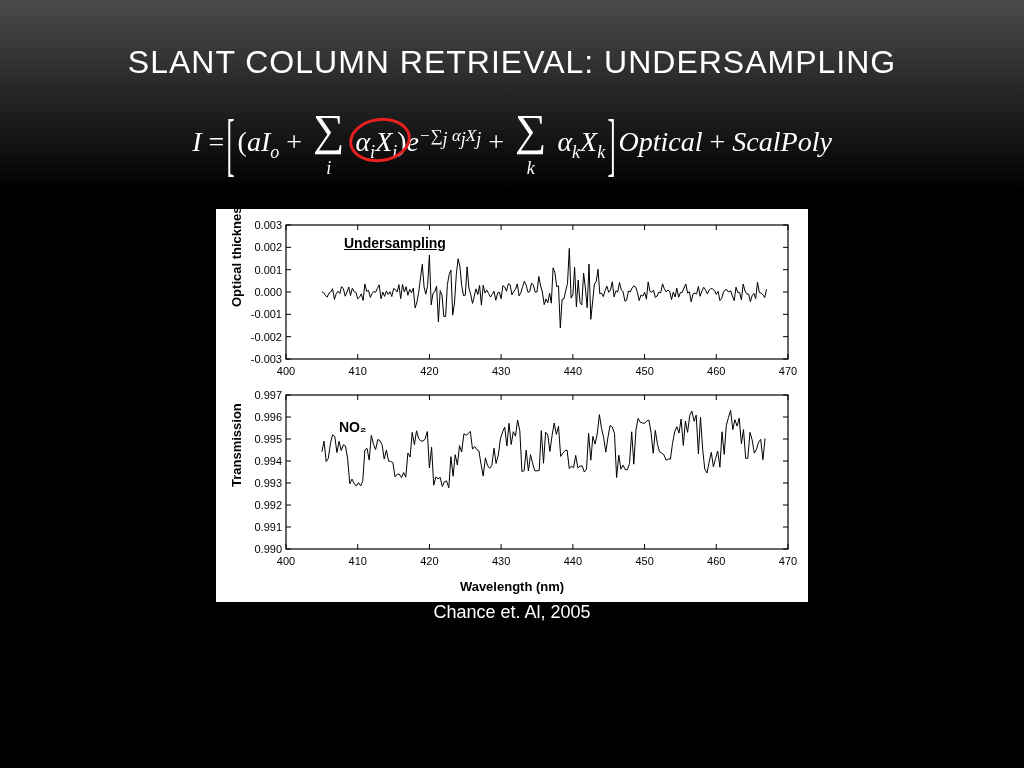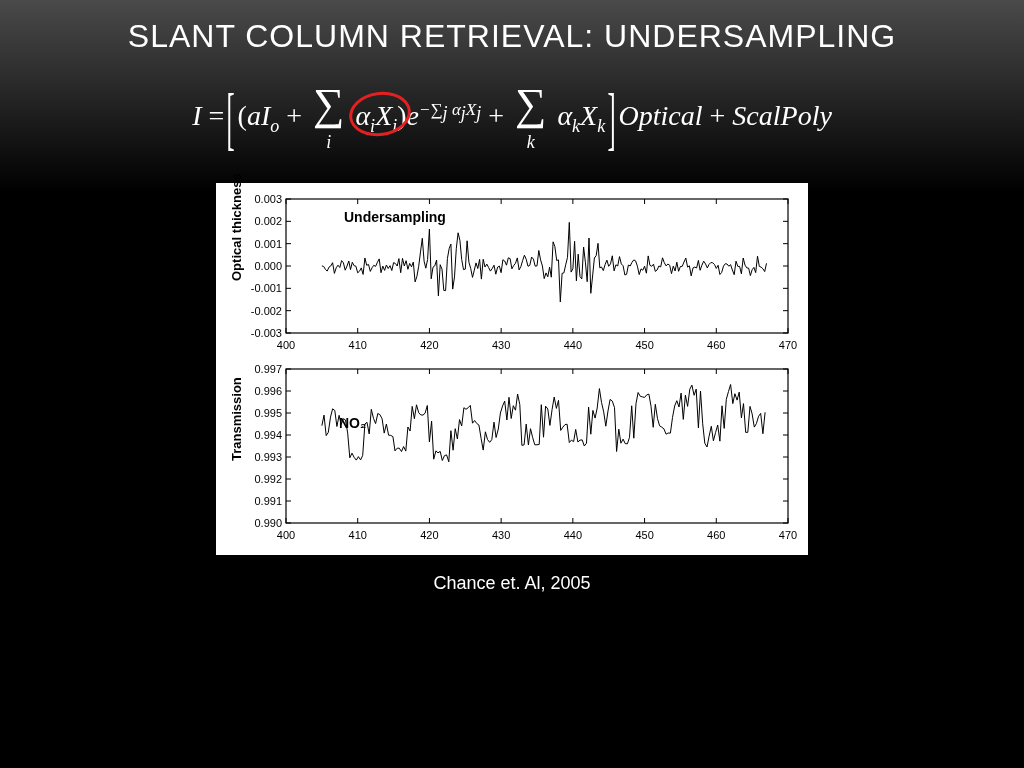--- a/index.html
+++ b/index.html
@@ -9,21 +9,21 @@
     height: 768px;
     background: linear-gradient(to bottom, #4a4a4a 0%, #000000 25%, #000000 100%);
     font-family: Arial, sans-serif;
     color: white;
     overflow: hidden;
   }
   .title {
     text-align: center;
     font-size: 32px;
     letter-spacing: 1px;
-    padding-top: 18px;
+    padding-top: 44px;
     font-weight: normal;
   }
   .equation {
     text-align: center;
     font-family: Liberation Serif, serif;
     font-style: italic;
     font-size: 28px;
     padding: 30px 20px 20px 20px;
     white-space: nowrap;
     position: relative;
@@ -101,21 +101,20 @@
     font: bold 13px Arial;
     padding: 2px 0 4px 0;
   }
   .plot-title {
     position: absolute;
     font: bold 14px Arial;
   }
   .citation {
     text-align: center;
     font-size: 18px;
-    padding-top: 18px;
   }
 </style>
 </head>
 <body>
 
 <div class="title">SLANT COLUMN RETRIEVAL: UNDERSAMPLING</div>
 
 <div class="equation">
   <span>I</span>
   <span style="font-style:normal"> = </span>
@@ -129,21 +128,21 @@
   <span>α</span><sub>k</sub><span>X</span><sub>k</sub>
   <span class="rbracket">]</span>
   <span>Optical</span>
   <span style="font-style:normal"> + </span>
   <span>ScalPoly</span>
 </div>
 
 <div class="charts">
   <div class="panel">
     <div class="ylabel" style="left:12px;top:90px">Optical thickness</div>
-    <div class="plot-title" style="left: 120px; top: 18px;">Undersampling</div>
+    <div class="plot-title" style="left: 120px; top: 18px; text-decoration: underline;">Undersampling</div>
     <svg id="svg0" width="576" height="170">
         <rect x="62" y="8" width="502" height="134" fill="none" stroke="black" stroke-width="1.2"></rect>
         <line x1="62" y1="142" x2="67" y2="142" stroke="black"></line>
         <line x1="564" y1="142" x2="559" y2="142" stroke="black"></line>
         <text x="58" y="146" text-anchor="end" font-size="11">-0.003</text>
         <line x1="62" y1="119.66666666666667" x2="67" y2="119.66666666666667" stroke="black"></line>
         <line x1="564" y1="119.66666666666667" x2="559" y2="119.66666666666667" stroke="black"></line>
         <text x="58" y="123.66666666666667" text-anchor="end" font-size="11">-0.002</text>
         <line x1="62" y1="97.33333333333334" x2="67" y2="97.33333333333334" stroke="black"></line>
         <line x1="564" y1="97.33333333333334" x2="559" y2="97.33333333333334" stroke="black"></line>
@@ -182,21 +181,21 @@
         <line x1="492.2857142857143" y1="8" x2="492.2857142857143" y2="13" stroke="black"></line>
         <text x="492.2857142857143" y="158" text-anchor="middle" font-size="11">460</text>
         <line x1="564" y1="142" x2="564" y2="137" stroke="black"></line>
         <line x1="564" y1="8" x2="564" y2="13" stroke="black"></line>
         <text x="564" y="158" text-anchor="middle" font-size="11">470</text>
         <path d="M97.9 74.8 L99.7 75.5 L101.4 78.3 L103.2 80.1 L105.0 76.1 L106.8 74.9 L108.6 71.7 L110.4 82.4 L112.2 76.8 L114.0 74.2 L115.8 76.5 L117.6 69.6 L119.4 71.8 L121.2 79.2 L123.0 75.0 L124.8 70.0 L126.5 78.6 L128.3 71.3 L130.1 74.7 L131.9 75.2 L133.7 81.8 L135.5 80.2 L137.3 76.9 L139.1 83.4 L140.9 67.0 L142.7 74.3 L144.5 73.4 L146.3 80.4 L148.1 76.7 L149.8 74.3 L151.6 75.4 L153.4 71.3 L155.2 67.9 L157.0 81.7 L158.8 75.1 L160.6 79.4 L162.4 74.0 L164.2 77.5 L166.0 74.7 L167.8 79.5 L169.6 71.6 L171.4 72.5 L173.2 75.0 L174.9 67.6 L176.7 81.7 L178.5 67.4 L180.3 75.0 L182.1 69.7 L183.9 78.3 L185.7 72.4 L187.5 75.8 L189.3 71.1 L191.1 90.9 L192.9 85.4 L194.7 75.3 L196.5 60.9 L198.3 47.3 L200.1 70.2 L201.8 77.2 L203.6 68.5 L205.4 38.0 L207.2 87.8 L209.0 76.2 L210.8 74.8 L212.6 69.0 L214.4 104.9 L216.2 73.7 L218.0 78.2 L219.8 99.4 L221.6 99.6 L223.4 67.6 L225.2 57.4 L226.9 53.1 L228.7 98.1 L230.5 85.9 L232.3 57.5 L234.1 41.8 L235.9 49.4 L237.7 68.4 L239.5 78.6 L241.3 78.1 L243.1 49.8 L244.9 71.2 L246.7 77.4 L248.5 86.4 L250.3 79.1 L252.0 71.9 L253.8 77.5 L255.6 68.4 L257.4 88.1 L259.2 68.3 L261.0 76.0 L262.8 73.1 L264.6 76.4 L266.4 80.1 L268.2 77.6 L270.0 74.2 L271.8 83.2 L273.6 76.1 L275.4 75.1 L277.1 81.7 L278.9 68.7 L280.7 70.0 L282.5 74.2 L284.3 66.8 L286.1 67.6 L287.9 77.8 L289.7 74.5 L291.5 72.3 L293.3 66.9 L295.1 78.9 L296.9 75.5 L298.7 69.4 L300.4 64.2 L302.2 68.2 L304.0 75.3 L305.8 74.3 L307.6 66.1 L309.4 68.1 L311.2 75.2 L313.0 74.9 L314.8 59.5 L316.6 68.9 L318.4 75.0 L320.2 87.6 L322.0 81.9 L323.8 85.8 L325.6 76.2 L327.3 86.2 L329.1 50.8 L330.9 55.7 L332.7 69.5 L334.5 68.9 L336.3 110.9 L338.1 82.3 L339.9 81.9 L341.7 73.8 L343.5 66.4 L345.3 31.4 L347.1 81.1 L348.9 77.7 L350.6 50.3 L352.4 89.8 L354.2 63.2 L356.0 85.6 L357.8 87.9 L359.6 56.0 L361.4 71.2 L363.2 90.7 L365.0 47.0 L366.8 102.3 L368.6 85.0 L370.4 67.0 L372.2 64.6 L374.0 52.3 L375.8 76.8 L377.5 76.0 L379.3 79.6 L381.1 73.6 L382.9 69.1 L384.7 75.3 L386.5 72.9 L388.3 64.8 L390.1 79.9 L391.9 73.8 L393.7 75.0 L395.5 65.6 L397.3 72.9 L399.1 74.8 L400.9 84.0 L402.6 83.3 L404.4 74.0 L406.2 75.0 L408.0 71.3 L409.8 68.9 L411.6 69.9 L413.4 75.2 L415.2 83.6 L417.0 77.9 L418.8 79.2 L420.6 75.2 L422.4 82.2 L424.2 64.9 L425.9 74.3 L427.7 75.3 L429.5 73.2 L431.3 80.4 L433.1 79.0 L434.9 75.0 L436.7 75.9 L438.5 66.8 L440.3 71.7 L442.1 74.9 L443.9 73.0 L445.7 74.3 L447.5 82.6 L449.3 75.1 L451.1 80.0 L452.8 71.2 L454.6 80.3 L456.4 75.5 L458.2 75.4 L460.0 71.0 L461.8 67.0 L463.6 76.1 L465.4 74.8 L467.2 84.9 L469.0 76.9 L470.8 76.1 L472.6 77.0 L474.4 69.4 L476.1 79.3 L477.9 74.2 L479.7 70.2 L481.5 72.9 L483.3 76.9 L485.1 73.3 L486.9 71.5 L488.7 71.8 L490.5 73.5 L492.3 77.4 L494.1 74.3 L495.9 83.5 L497.7 81.4 L499.5 75.1 L501.3 72.7 L503.0 73.0 L504.8 75.2 L506.6 73.7 L508.4 79.0 L510.2 83.7 L512.0 70.2 L513.8 75.4 L515.6 75.4 L517.4 82.8 L519.2 67.0 L521.0 74.1 L522.8 76.9 L524.6 77.1 L526.4 84.6 L528.1 78.8 L529.9 76.4 L531.7 81.6 L533.5 65.2 L535.3 75.4 L537.1 76.1 L538.9 77.8 L540.7 80.6 L542.5 72.3 " fill="none" stroke="black" stroke-width="1"></path>
       </svg>
   </div>
   <div class="panel">
     <div class="ylabel" style="left:12px;top:100px">Transmission</div>
-    <div class="plot-title" style="left: 115px; top: 54px; text-align: right;">NO₂</div>
+    <div class="plot-title" style="left: 115px; top: 32px; text-align: right;">NO₂</div>
     <svg id="svg1" width="576" height="190">
         <rect x="62" y="8" width="502" height="154" fill="none" stroke="black" stroke-width="1.2"></rect>
         <line x1="62" y1="162" x2="67" y2="162" stroke="black"></line>
         <line x1="564" y1="162" x2="559" y2="162" stroke="black"></line>
         <text x="58" y="166" text-anchor="end" font-size="11">0.990</text>
         <line x1="62" y1="140" x2="67" y2="140" stroke="black"></line>
         <line x1="564" y1="140" x2="559" y2="140" stroke="black"></line>
         <text x="58" y="144" text-anchor="end" font-size="11">0.991</text>
         <line x1="62" y1="118" x2="67" y2="118" stroke="black"></line>
         <line x1="564" y1="118" x2="559" y2="118" stroke="black"></line>
@@ -235,16 +234,17 @@
         <line x1="420.57142857142856" y1="8" x2="420.57142857142856" y2="13" stroke="black"></line>
         <text x="420.57142857142856" y="178" text-anchor="middle" font-size="11">450</text>
         <line x1="492.2857142857143" y1="162" x2="492.2857142857143" y2="157" stroke="black"></line>
         <line x1="492.2857142857143" y1="8" x2="492.2857142857143" y2="13" stroke="black"></line>
         <text x="492.2857142857143" y="178" text-anchor="middle" font-size="11">460</text>
         <line x1="564" y1="162" x2="564" y2="157" stroke="black"></line>
         <line x1="564" y1="8" x2="564" y2="13" stroke="black"></line>
         <text x="564" y="178" text-anchor="middle" font-size="11">470</text>
         <path d="M97.9 64.7 L100.0 54.1 L102.2 74.6 L104.3 71.4 L106.5 56.1 L108.6 47.8 L110.8 49.5 L112.9 65.5 L115.1 54.3 L117.2 63.5 L119.4 57.7 L121.5 59.0 L123.7 72.2 L125.8 96.8 L128.0 92.1 L130.1 96.3 L132.3 99.1 L134.4 95.6 L136.6 98.9 L138.7 94.4 L140.9 63.0 L143.0 61.3 L145.2 73.0 L147.3 48.3 L149.5 57.4 L151.6 62.6 L153.8 52.5 L155.9 53.6 L158.1 57.8 L160.2 72.1 L162.4 63.0 L164.6 74.2 L166.7 74.4 L168.9 75.6 L171.0 89.9 L173.2 87.2 L175.3 87.2 L177.5 90.6 L179.6 85.5 L181.8 90.1 L183.9 66.0 L186.1 70.0 L188.2 45.4 L190.4 57.7 L192.5 43.8 L194.7 51.7 L196.8 53.9 L199.0 54.1 L201.1 52.2 L203.3 44.5 L205.4 81.0 L207.6 60.1 L209.7 98.2 L211.9 89.9 L214.0 91.8 L216.2 90.4 L218.3 99.5 L220.5 94.6 L222.6 93.9 L224.8 100.8 L226.9 69.7 L229.1 89.2 L231.2 67.7 L233.4 78.0 L235.5 58.6 L237.7 65.0 L239.9 46.7 L242.0 48.3 L244.2 46.7 L246.3 44.4 L248.5 62.2 L250.6 59.5 L252.8 62.5 L254.9 64.0 L257.1 77.4 L259.2 89.1 L261.4 70.8 L263.5 78.5 L265.7 81.3 L267.8 78.6 L270.0 61.2 L272.1 76.5 L274.3 68.0 L276.4 52.0 L278.6 44.9 L280.7 40.1 L282.9 59.0 L285.0 36.3 L287.2 57.5 L289.3 44.7 L291.5 49.2 L293.6 33.0 L295.8 43.6 L297.9 84.4 L300.1 83.8 L302.2 63.1 L304.4 83.9 L306.5 67.7 L308.7 76.7 L310.8 83.8 L313.0 83.8 L315.2 83.4 L317.3 43.7 L319.5 76.2 L321.6 45.2 L323.8 48.0 L325.9 64.4 L328.1 48.4 L330.2 36.0 L332.4 47.4 L334.5 39.3 L336.7 69.4 L338.8 66.2 L341.0 63.6 L343.1 63.2 L345.3 81.5 L347.4 79.1 L349.6 80.7 L351.7 68.4 L353.9 81.0 L356.0 79.1 L358.2 78.9 L360.3 85.0 L362.5 82.1 L364.6 46.2 L366.8 73.2 L368.9 49.4 L371.1 57.1 L373.2 47.0 L375.4 27.6 L377.5 41.4 L379.7 50.9 L381.8 65.2 L384.0 49.9 L386.1 38.4 L388.3 40.1 L390.5 46.6 L392.6 90.5 L394.8 68.2 L396.9 82.2 L399.1 78.1 L401.2 82.6 L403.4 82.8 L405.5 76.4 L407.7 44.8 L409.8 77.2 L412.0 42.5 L414.1 31.5 L416.3 35.3 L418.4 35.9 L420.6 36.4 L422.7 33.9 L424.9 33.1 L427.0 45.2 L429.2 66.3 L431.3 43.3 L433.5 57.6 L435.6 64.8 L437.8 66.2 L439.9 67.8 L442.1 73.2 L444.2 72.0 L446.4 72.1 L448.5 56.5 L450.7 44.9 L452.8 39.7 L455.0 46.0 L457.1 32.1 L459.3 58.4 L461.4 34.1 L463.6 45.4 L465.8 28.2 L467.9 24.1 L470.1 34.3 L472.2 28.1 L474.4 66.8 L476.5 30.0 L478.7 62.8 L480.8 82.2 L483.0 86.0 L485.1 75.2 L487.3 65.3 L489.4 79.8 L491.6 71.4 L493.7 64.0 L495.9 80.2 L498.0 44.8 L500.2 67.4 L502.3 38.4 L504.5 30.4 L506.6 23.5 L508.8 42.6 L510.9 32.7 L513.1 39.1 L515.2 31.1 L517.4 56.8 L519.5 42.6 L521.7 71.4 L523.8 71.3 L526.0 45.4 L528.1 52.8 L530.3 66.1 L532.4 62.6 L534.6 55.2 L536.7 52.4 L538.9 72.7 L541.1 51.3 " fill="none" stroke="black" stroke-width="1"></path>
       </svg>
+    <div class="xlabel">Wavelength (nm)</div>
   </div>
 </div>
 
 <div class="citation">Chance et. Al, 2005</div>
 
 </body></html>

